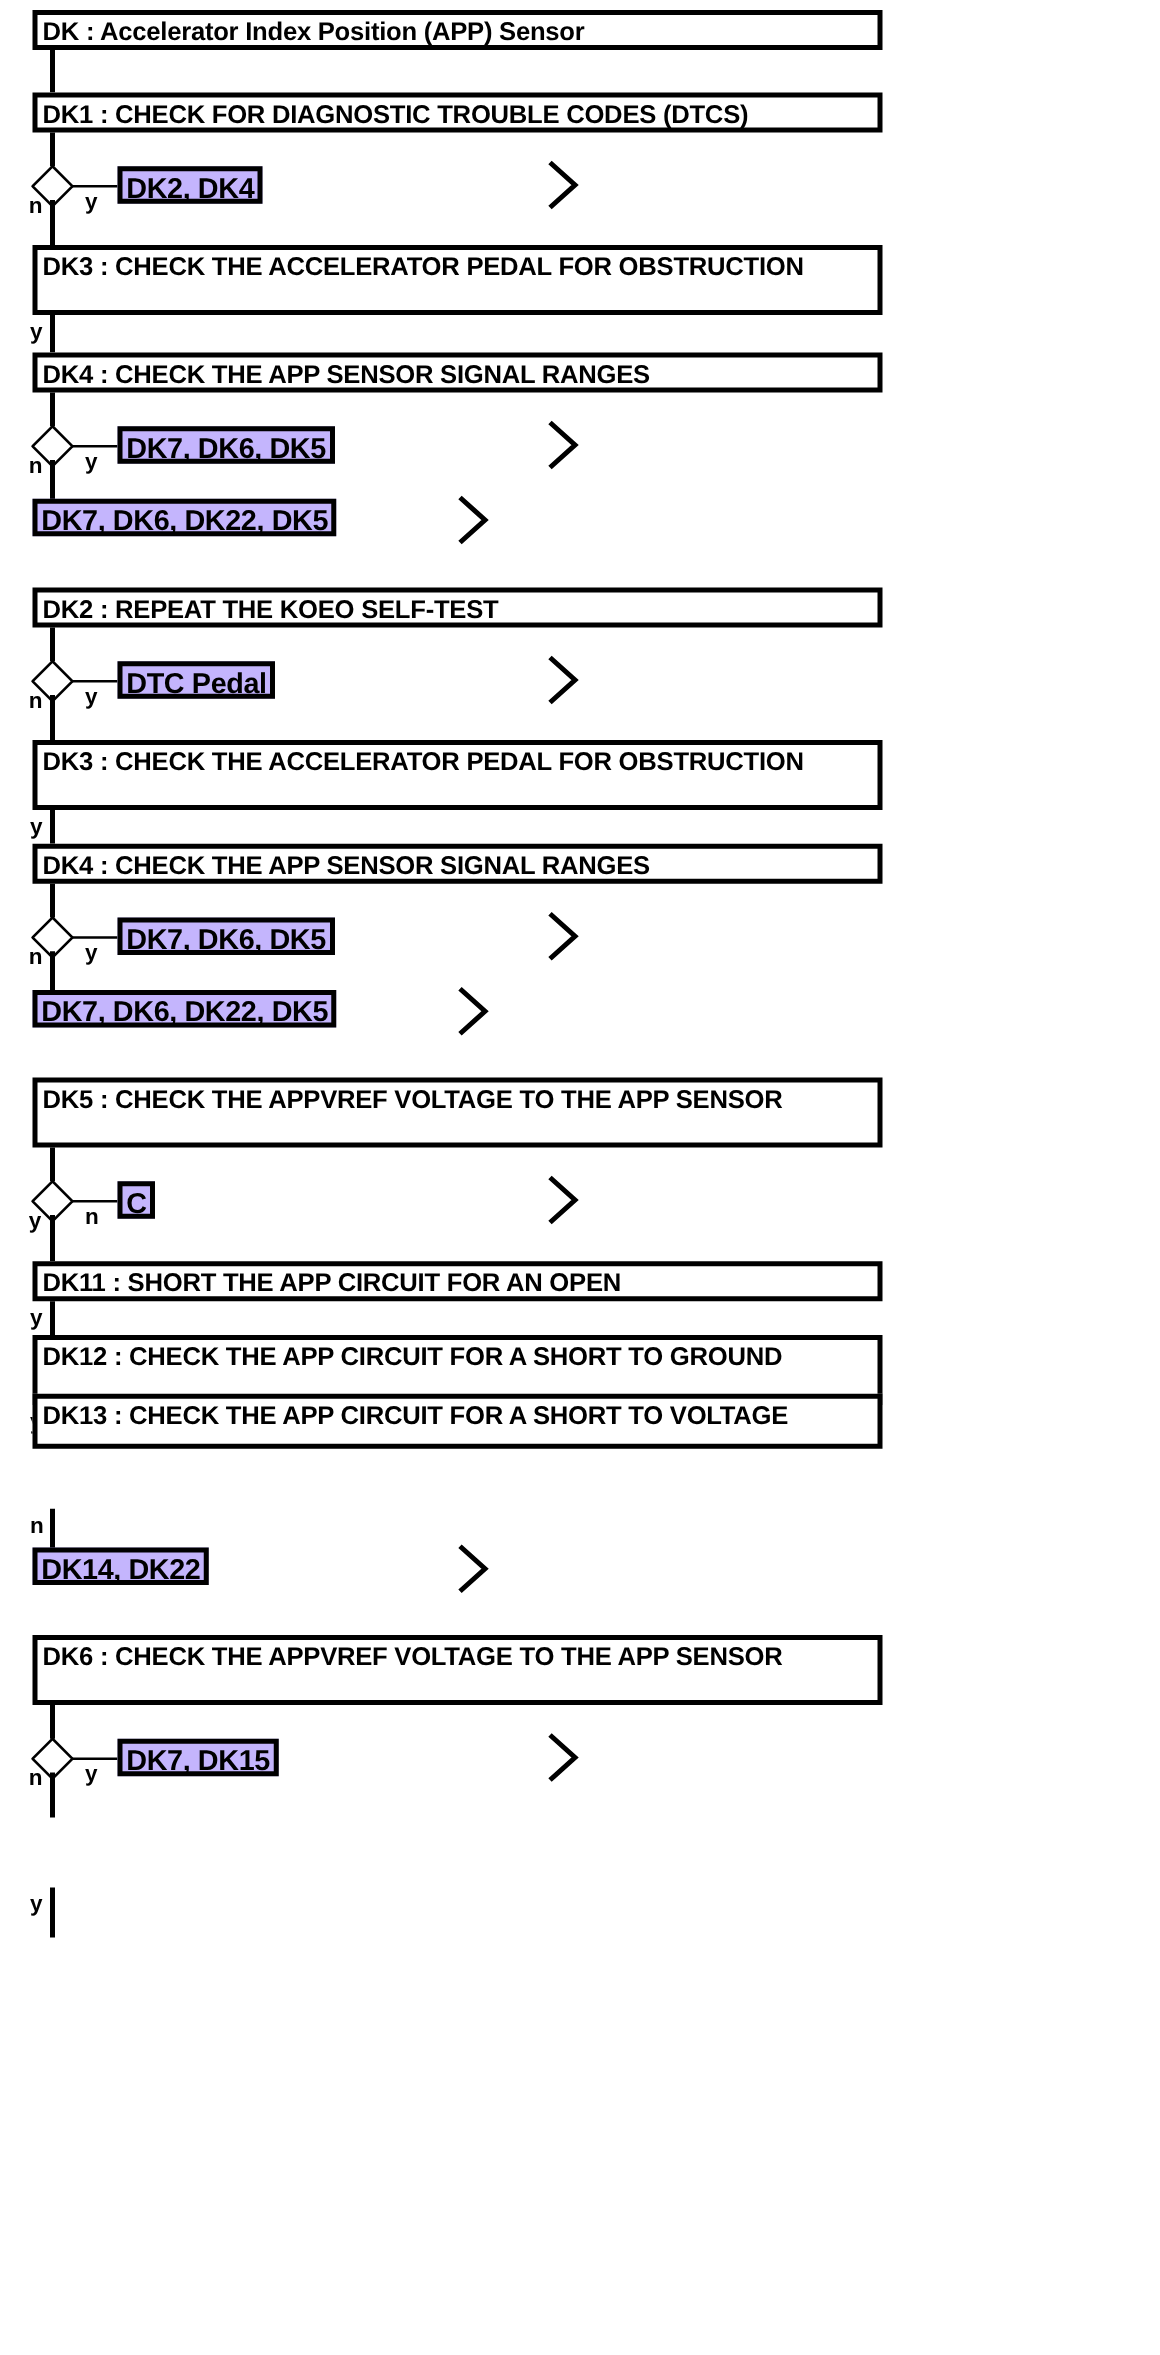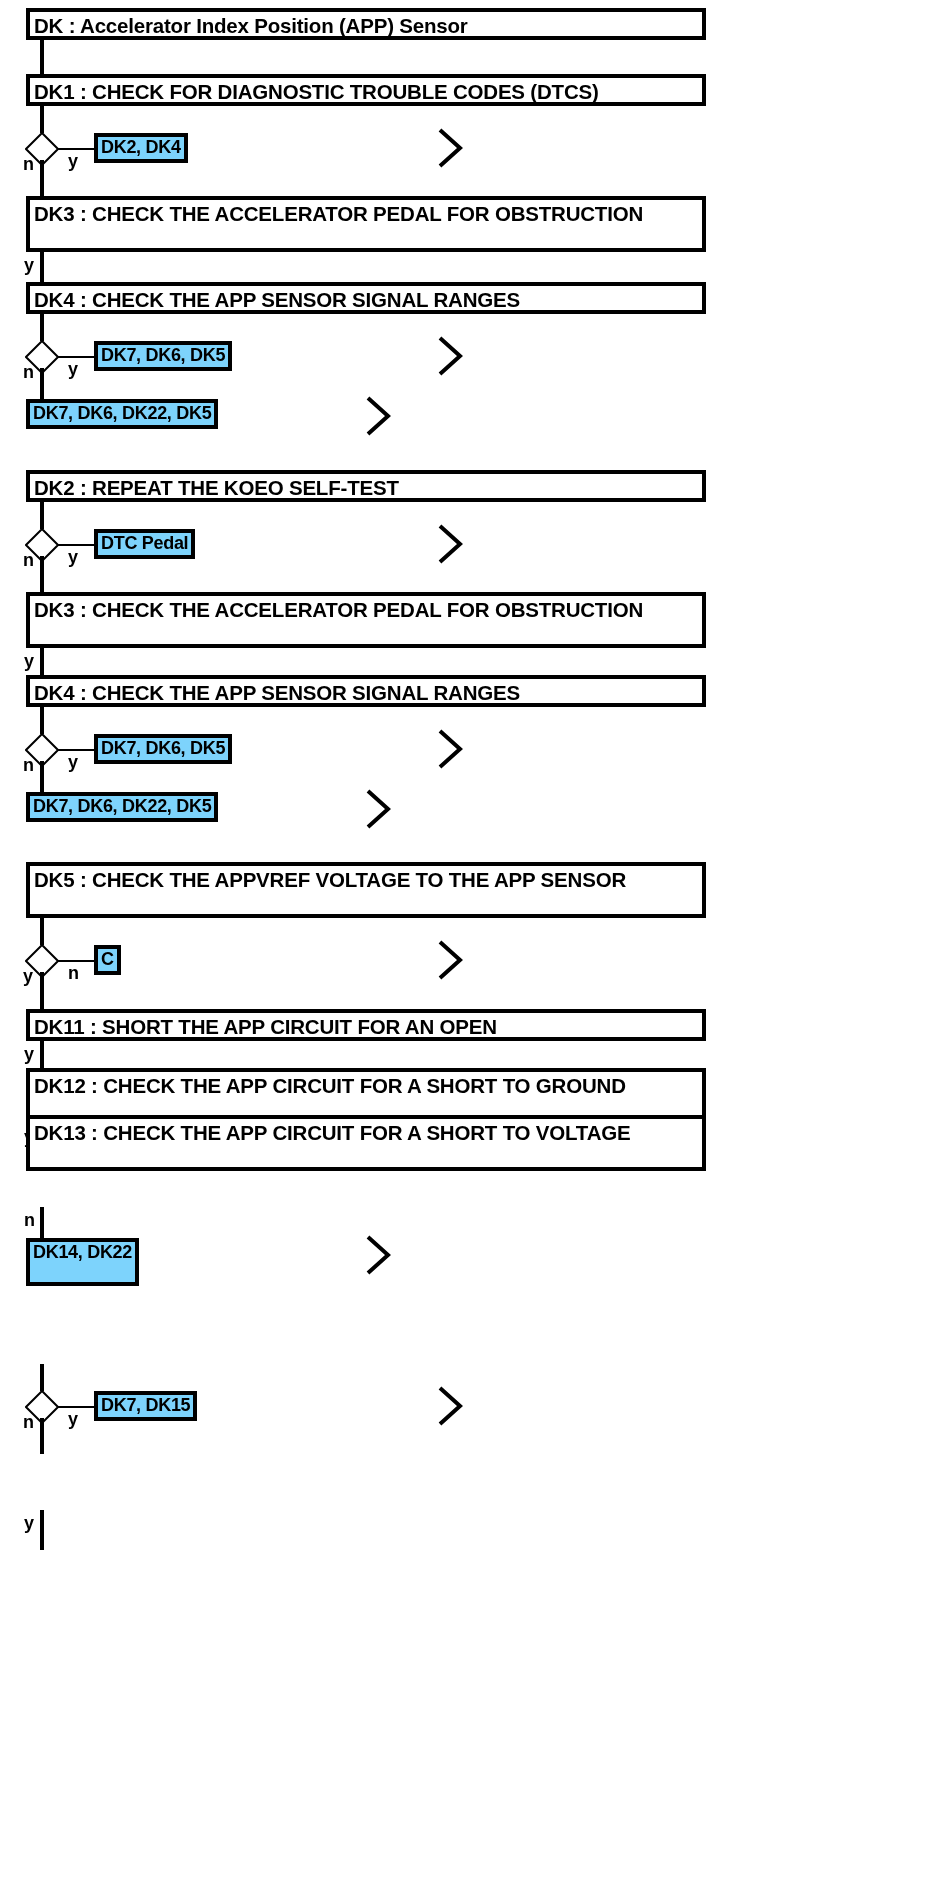--- a/index.html
+++ b/index.html
@@ -35,22 +35,22 @@
     line-height: 1.13;
     letter-spacing: -0.2px;
     padding: 2px 0 3px 4px;
   }
 
   
   .ref-box {
     position: absolute;
     box-sizing: border-box;
     border: 4px solid #000;
-    background: #7dd3fc;
-    font-size: 18px;
+    background: #c4b5fd;
+    font-size: 23px;
     font-weight: bold;
     line-height: 1.05;
     letter-spacing: -0.3px;
     padding: 1px 3px 2px 3px;
     white-space: nowrap;
   }
 
   
   .vline {
     position: absolute;
@@ -216,31 +216,32 @@
   <div class="vline" style="left:40px; top:972px; height:37px;"></div>
 
   <div class="step-box" style="top:1009px; height:32px;">DK11 : SHORT THE APP CIRCUIT FOR AN OPEN</div>
   <div class="branch-label" style="left:24px; top:1045px;">y</div>
   <div class="vline" style="left:40px; top:1041px; height:27px;"></div>
 
   <div class="step-box" style="top:1068px; height:56px;">DK12 : CHECK THE APP CIRCUIT FOR A SHORT TO GROUND</div>
   <div class="branch-label" style="left:24px; top:1128px;">y</div>
   <div class="vline" style="left:40px; top:1124px; height:27px;"></div>
 
-  <div class="step-box" style="top:1115px; height:56px;">DK13 : CHECK THE APP CIRCUIT FOR A SHORT TO VOLTAGE</div>
+  <div class="step-box" style="top:1115px; height:44px;">DK13 : CHECK THE APP CIRCUIT FOR A SHORT TO VOLTAGE</div>
   <div class="branch-label" style="left:24px; top:1211px;">n</div>
   <div class="vline" style="left:40px; top:1207px; height:32px;"></div>
 
-  <div class="ref-box" style="left:26px; top:1238px; height:48px;">DK14, DK22</div>
+  <div class="ref-box" style="left:26px; top:1238px; height:30px;">DK14, DK22</div>
   <div class="chevron" style="left:362px; top:1231px;">
     <svg width="34" height="48" viewBox="0 0 34 48">
         <polyline points="6,6 26,24 6,42" fill="none" stroke="#000" stroke-width="4"></polyline>
       </svg>
   </div>
 
+  <div class="step-box" style="top:1308px; height:56px;">DK6 : CHECK THE APPVREF VOLTAGE TO THE APP SENSOR</div>
   <div class="vline" style="left:40px; top:1364px; height:27px;"></div>
 
   <div class="diamond" style="left:25px; top:1390px;">
     <svg width="34" height="34" viewBox="0 0 34 34">
         <polygon points="17,1 33,17 17,33 1,17" fill="#fff" stroke="#000" stroke-width="2"></polygon>
       </svg>
   </div>
   <div class="hline" style="left:57px; top:1406px; width:37px;"></div>
   <div class="branch-label" style="left:68px; top:1410px;">y</div>
   <div class="branch-label" style="left:23px; top:1413px;">n</div>

